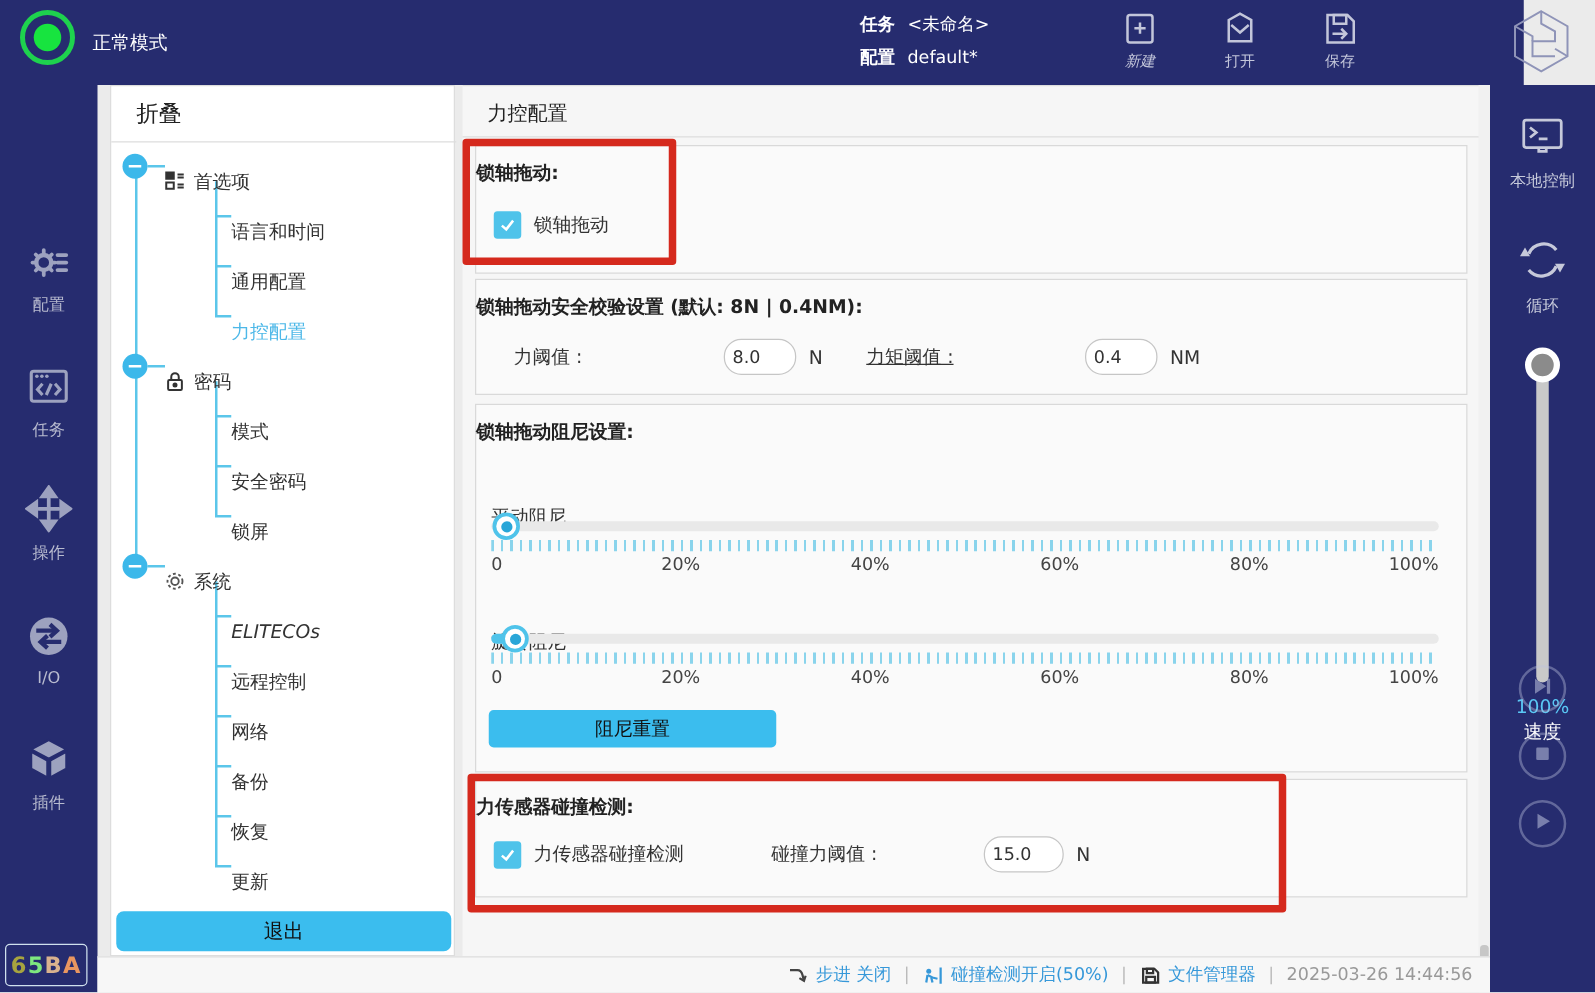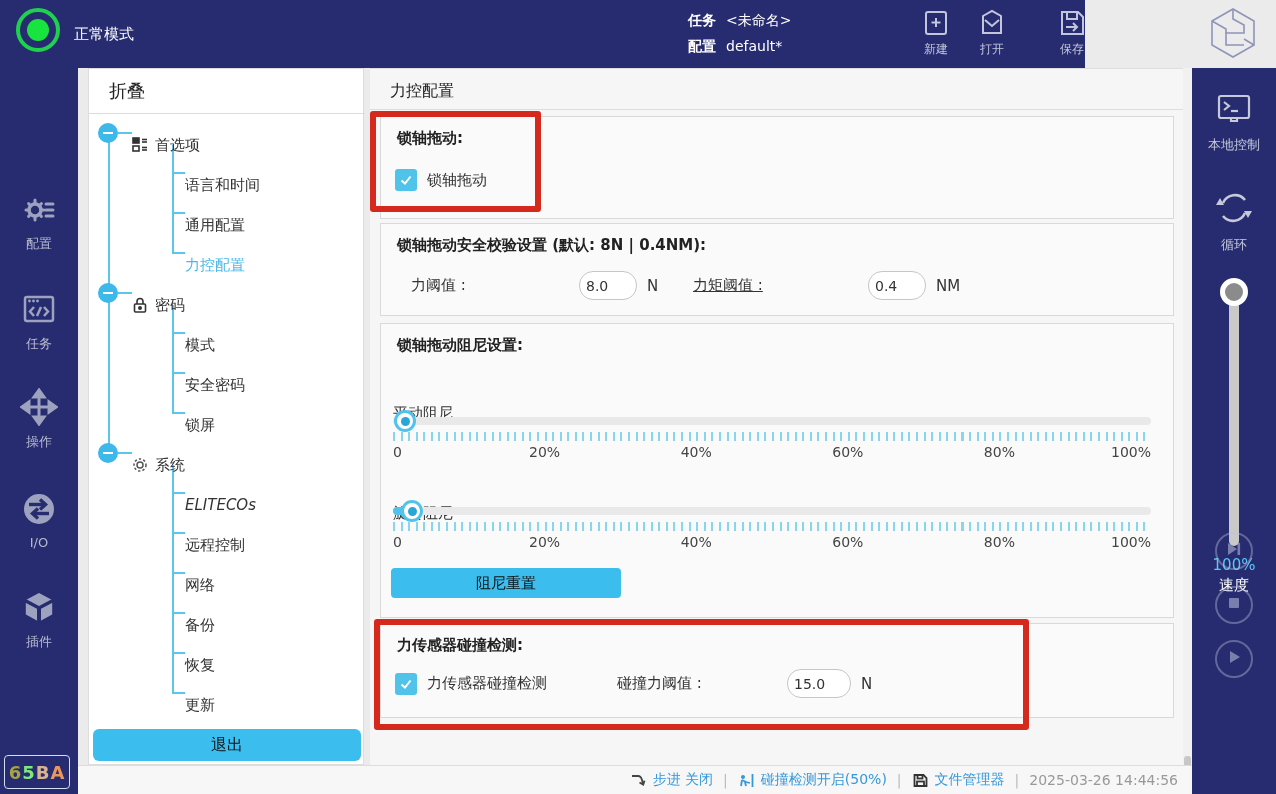--- a/index.html
+++ b/index.html
@@ -6,21 +6,21 @@
     --navy:#262c6f; --accent:#3bbdee; --check:#4fc3ea; --red:#d5291d;
     --icon-gray:#9da2bf; --label-gray:#c3c6da; --tree-line:#5bc6ea;
     --status-blue:#3698d9; --ink:#333;
   }
   *{margin:0;padding:0;box-sizing:border-box;}
   html,body{width:1276px;height:794px;}
   body{font-family:"DejaVu Sans","Liberation Sans",sans-serif;background:#ebebeb;}
   .page{position:relative;width:1276px;height:794px;overflow:hidden;background:#ebebeb;}
 
   
-  .topbar{position:absolute;left:0;top:0;width:1085px;height:68px;background:var(--navy);color:#fff;}
+  .topbar{position:absolute;left:0;top:0;width:1219px;height:68px;background:var(--navy);color:#fff;}
   .mode{position:absolute;left:16px;top:8px;width:44px;height:44px;border-radius:50%;border:4px solid #1ed24e;display:flex;align-items:center;justify-content:center;}
   .mode-dot{width:22px;height:22px;border-radius:50%;background:#17e43f;}
   .mode-label{position:absolute;left:74px;top:0;height:68px;display:flex;align-items:center;font-size:15px;color:#fff;}
   .task-block{position:absolute;left:688px;top:7px;font-size:14px;line-height:26px;color:#fff;}
   .task-row span.k{font-weight:bold;margin-right:10px;}
   .tb-action{position:absolute;top:6px;width:64px;text-align:center;color:var(--label-gray);cursor:pointer;}
   .tb-action .lbl{font-size:12px;margin-top:1px;}
   .logo{position:absolute;left:1204px;top:4px;}
 
   
@@ -41,21 +41,21 @@
   .vline{position:absolute;width:2px;background:var(--tree-line);}
   .hline{position:absolute;height:2px;background:var(--tree-line);}
   .exit-btn{position:absolute;left:4px;top:660px;width:268px;height:32px;background:var(--accent);border:none;border-radius:6px;
             font-size:16px;color:#111;cursor:pointer;font-family:inherit;}
 
   
   .main{position:absolute;left:370px;top:68px;width:813px;height:697px;background:#f6f6f6;border-top:1px solid #ddd;}
   .main-title{position:absolute;left:20px;top:12px;font-size:16px;color:#222;}
   .main-divider{position:absolute;left:0;top:40px;width:813px;height:1px;background:#ddd;}
   .box{position:absolute;left:10px;width:794px;background:#fafafa;border:1px solid #d9d9d9;}
-  .box-title{position:absolute;left:16px;top:12px;font-size:15px;font-weight:600;color:#222;}
+  .box-title{position:absolute;left:0;top:12px;font-size:15px;font-weight:600;color:#222;}
   .chk{width:22px;height:22px;border-radius:3px;background:var(--check);display:inline-flex;align-items:center;justify-content:center;cursor:pointer;flex:none;}
   .chk-row{position:absolute;display:flex;align-items:center;gap:10px;font-size:15px;color:var(--ink);}
   .fieldlbl{font-size:15px;color:var(--ink);}
   .numinput{width:58px;height:29px;border:1px solid #c6c6c6;border-radius:14px;background:#fff;font-size:14px;color:#333;padding-left:6px;font-family:inherit;}
   .unit{font-size:15px;color:var(--ink);}
   .slider-label{position:absolute;left:12px;font-size:15px;color:var(--ink);margin-top:32px;}
   .track{position:absolute;left:12px;width:758px;height:8px;background:#e9e9e9;border-radius:4px;}
   .track .fill{position:absolute;left:0;top:0;height:8px;background:var(--check);border-radius:4px 0 0 4px;}
   .handle{position:absolute;top:-7px;width:22px;height:22px;border-radius:50%;background:#fff;border:3px solid var(--check);display:flex;align-items:center;justify-content:center;cursor:pointer;}
   .handle::after{content:"";width:9px;height:9px;border-radius:50%;background:#29a6d8;}
@@ -102,21 +102,21 @@
     <div class="mode">
         <div class="mode-dot"></div>
       </div>
     <div class="mode-label">正常模式</div>
 
     <div class="task-block">
       <div class="task-row"><span class="k">任务</span><span>&lt;未命名&gt;</span></div>
       <div class="task-row"><span class="k">配置</span><span>default*</span></div>
     </div>
 
-    <div class="tb-action" style="left:904px;">
+    <div class="tb-action" style="left:880px;font-style:italic;">
       <span class="sicon">
         <svg width="34" height="34" viewBox="0 0 34 34" fill="none" stroke="#c3c6da" stroke-width="2">
             <rect x="7" y="6" width="20" height="22" rx="2"></rect>
             <line x1="17" y1="12" x2="17" y2="21"></line>
             <line x1="12.5" y1="16.5" x2="21.5" y2="16.5"></line>
           </svg>
       </span>
       <div class="lbl">新建</div>
     </div>
     <div class="tb-action" style="left:960px;">

